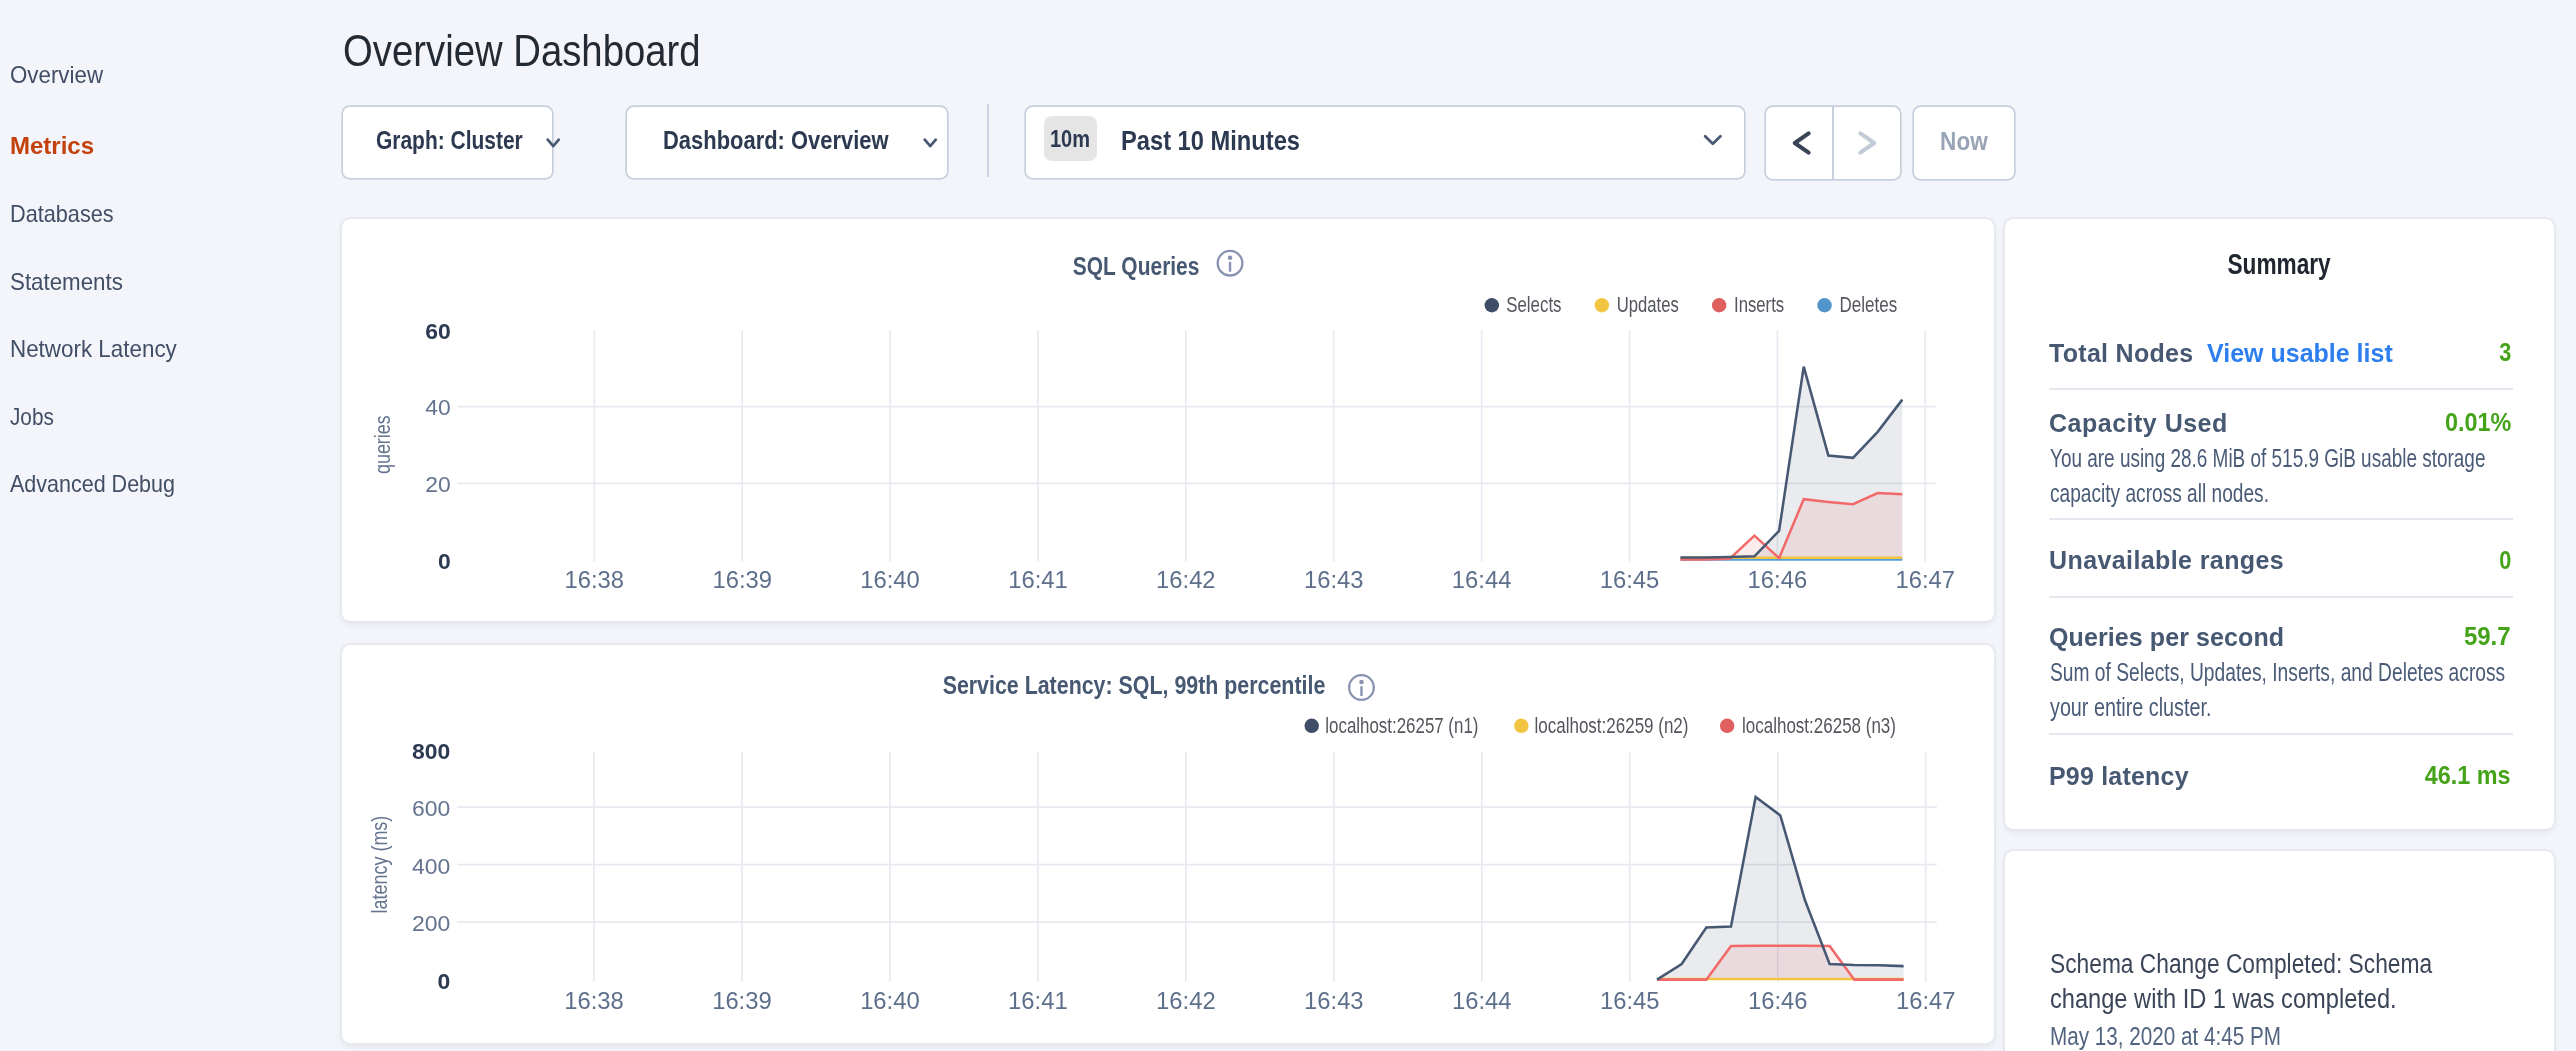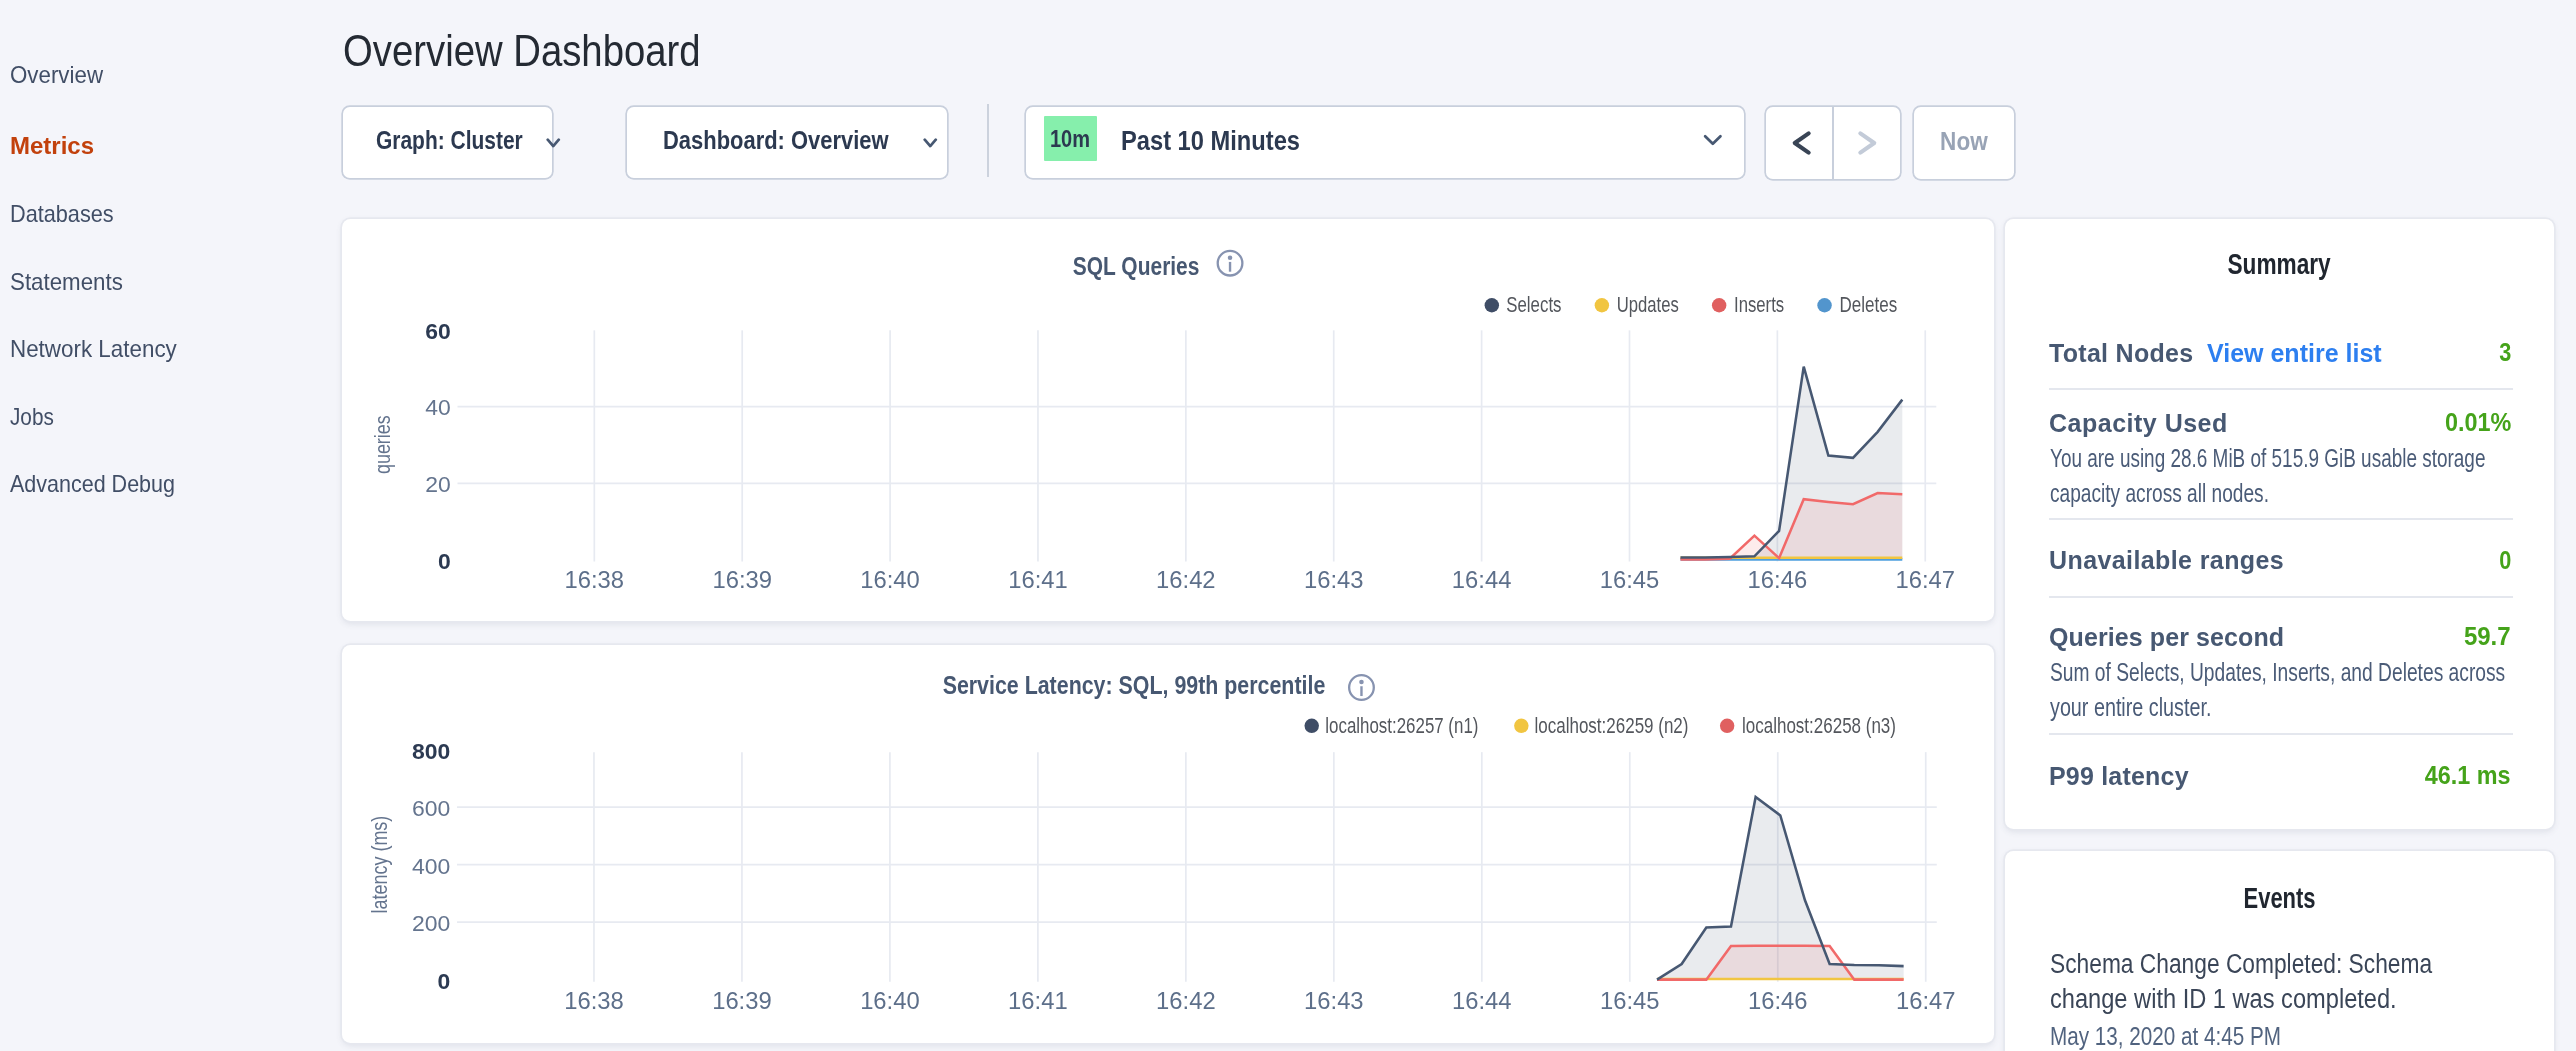--- a/index.html
+++ b/index.html
@@ -38,21 +38,21 @@
 </div>
 <div class="ctl" style="left:627px; top:107px; width:320px; height:71px;">
   <div class="abs" style="left:36px; top:18px; font-size:26px; font-weight:bold; color:#2c3950;"><span class="t" style="transform:scaleX(0.844);">Dashboard: Overview</span></div>
   <svg class="abs" style="left:296px; top:31px;" width="14.5" height="10.2" viewBox="0 0 17 12">
       <path d="M2 2 L8.5 9.5 L15 2" stroke="#475872" stroke-width="3.2" fill="none" stroke-linecap="round" stroke-linejoin="round"></path>
     </svg>
 </div>
 <div class="abs" style="left:987px; top:104px; width:1.7px; height:73px; background:#ccd2dd;"></div>
 
 <div class="ctl" style="left:1026px; top:107px; width:718px; height:71px;">
-  <div class="abs" style="left:18px; top:9.4px; width:53px; height:45px; background:#86efac; border-radius:1px; text-align:center;">
+  <div class="abs" style="left:18px; top:9.4px; width:53px; height:45px; background:#e5e5e5; border-radius:8px; text-align:center;">
     <div style="margin-top:9.4px; font-size:23px; font-weight:bold; color:#2c3950;"><span class="t" style="transform:scaleX(0.87); transform-origin:50% 50%;">10m</span></div>
   </div>
   <div class="abs" style="left:95px; top:18.7px; font-size:27px; font-weight:bold; color:#2c3950;"><span class="t" style="transform:scaleX(0.877);">Past 10 Minutes</span></div>
   <svg class="abs" style="left:677px; top:27px;" width="19.6" height="12" viewBox="0 0 23 14">
       <path d="M2.5 2.5 L11.5 11.5 L20.5 2.5" stroke="#475872" stroke-width="3.2" fill="none" stroke-linecap="round" stroke-linejoin="round"></path>
     </svg>
 </div>
 
 <div class="ctl" style="left:1766px; top:107px; width:134px; height:72px;">
   <div class="abs" style="left:66px; top:0; width:1.7px; height:100%; background:#c8cfdc;"></div>
@@ -178,39 +178,38 @@
   <path d="M1546 393.5 L1604 393.5 L1633 353.9 L1662 353.6 L1720 353.6 L1749 353.9 L1778 393.5 L1836 393.5 Z" fill="rgba(241,105,105,0.13)" stroke="none"></path>
   <path d="M1546 392.8 L1836 392.8" stroke="#f1c541" stroke-width="3" fill="none"></path>
   <path d="M1546 393.5 L1604 393.5 L1633 353.9 L1662 353.6 L1720 353.6 L1749 353.9 L1778 393.5 L1836 393.5" stroke="#f16969" stroke-width="3" fill="none"></path>
   <path d="M1546 393.5 L1575 375.2 L1604 332.3 L1633 331.0 L1662 178.7 L1691 200.4 L1720 300.2 L1749 375.2 L1778 376.3 L1807 376.6 L1836 377.6" stroke="#475872" stroke-width="3" fill="none"></path>
 </svg>
 </div>
 
 <div class="panel" style="left:2005px; top:219px; width:549px; height:610px;">
   <div class="abs" style="left:0; top:29px; width:100%; text-align:center; font-size:29px; font-weight:bold; color:#20262f;"><span class="t" style="transform:scaleX(0.781); transform-origin:50% 50%;">Summary</span></div>
   <div class="slab" style="top:120px; letter-spacing:0.3px;">Total Nodes</div>
-  <div class="abs" style="left:202px; top:120px; font-size:25px; font-weight:bold; color:#2d7ff0;">View entire list</div>
+  <div class="abs" style="left:202px; top:120px; font-size:25px; font-weight:bold; color:#2d7ff0;">View usable list</div>
   <div class="sval" style="top:119px;"><span class="t" style="transform:scaleX(0.85); transform-origin:100% 50%;">3</span></div>
   <div class="sdiv" style="top:169px;"></div>
   <div class="slab" style="top:190px; letter-spacing:0.5px;">Capacity Used</div>
   <div class="sval" style="top:189px;"><span class="t" style="transform:scaleX(0.917); transform-origin:100% 50%;">0.01%</span></div>
   <div class="sdesc" style="top:225px;"><span class="t" style="transform:scaleX(0.758);">You are using 28.6 MiB of 515.9 GiB usable storage</span></div>
   <div class="sdesc" style="top:260px;"><span class="t" style="transform:scaleX(0.765);">capacity across all nodes.</span></div>
   <div class="sdiv" style="top:299px;"></div>
   <div class="slab" style="top:327px; letter-spacing:0.4px;">Unavailable ranges</div>
   <div class="sval" style="top:327px;"><span class="t" style="transform:scaleX(0.85); transform-origin:100% 50%;">0</span></div>
   <div class="sdiv" style="top:377px;"></div>
   <div class="slab" style="top:404px; letter-spacing:0.1px;">Queries per second</div>
   <div class="sval" style="top:403px;"><span class="t" style="transform:scaleX(0.942); transform-origin:100% 50%;">59.7</span></div>
   <div class="sdesc" style="top:439px;"><span class="t" style="transform:scaleX(0.769);">Sum of Selects, Updates, Inserts, and Deletes across</span></div>
   <div class="sdesc" style="top:474px;"><span class="t" style="transform:scaleX(0.79);">your entire cluster.</span></div>
   <div class="sdiv" style="top:514px;"></div>
   <div class="slab" style="top:543px; letter-spacing:0.2px;">P99 latency</div>
   <div class="sval" style="top:542px;"><span class="t" style="transform:scaleX(0.917); transform-origin:100% 50%;">46.1 ms</span></div>
 </div>
 
 <div class="panel" style="left:2005px; top:851px; width:549px; height:340px;">
-  <div class="abs" style="left:0; top:31px; width:100%; text-align:center; font-size:29px; font-weight:bold; color:#20262f;"><span class="t" style="transform:scaleX(0.758); transform-origin:50% 50%;">Events</span></div>
   <div class="abs" style="left:45px; top:98px; font-size:27px; color:#3a4557;"><span class="t" style="transform:scaleX(0.843);">Schema Change Completed: Schema</span></div>
   <div class="abs" style="left:45px; top:133px; font-size:27px; color:#3a4557;"><span class="t" style="transform:scaleX(0.875);">change with ID 1 was completed.</span></div>
   <div class="abs" style="left:45px; top:171px; font-size:25.5px; color:#51637f;text-decoration:underline;"><span class="t" style="transform:scaleX(0.811);">May 13, 2020 at 4:45 PM</span></div>
 </div>
 
 
 </body></html>

